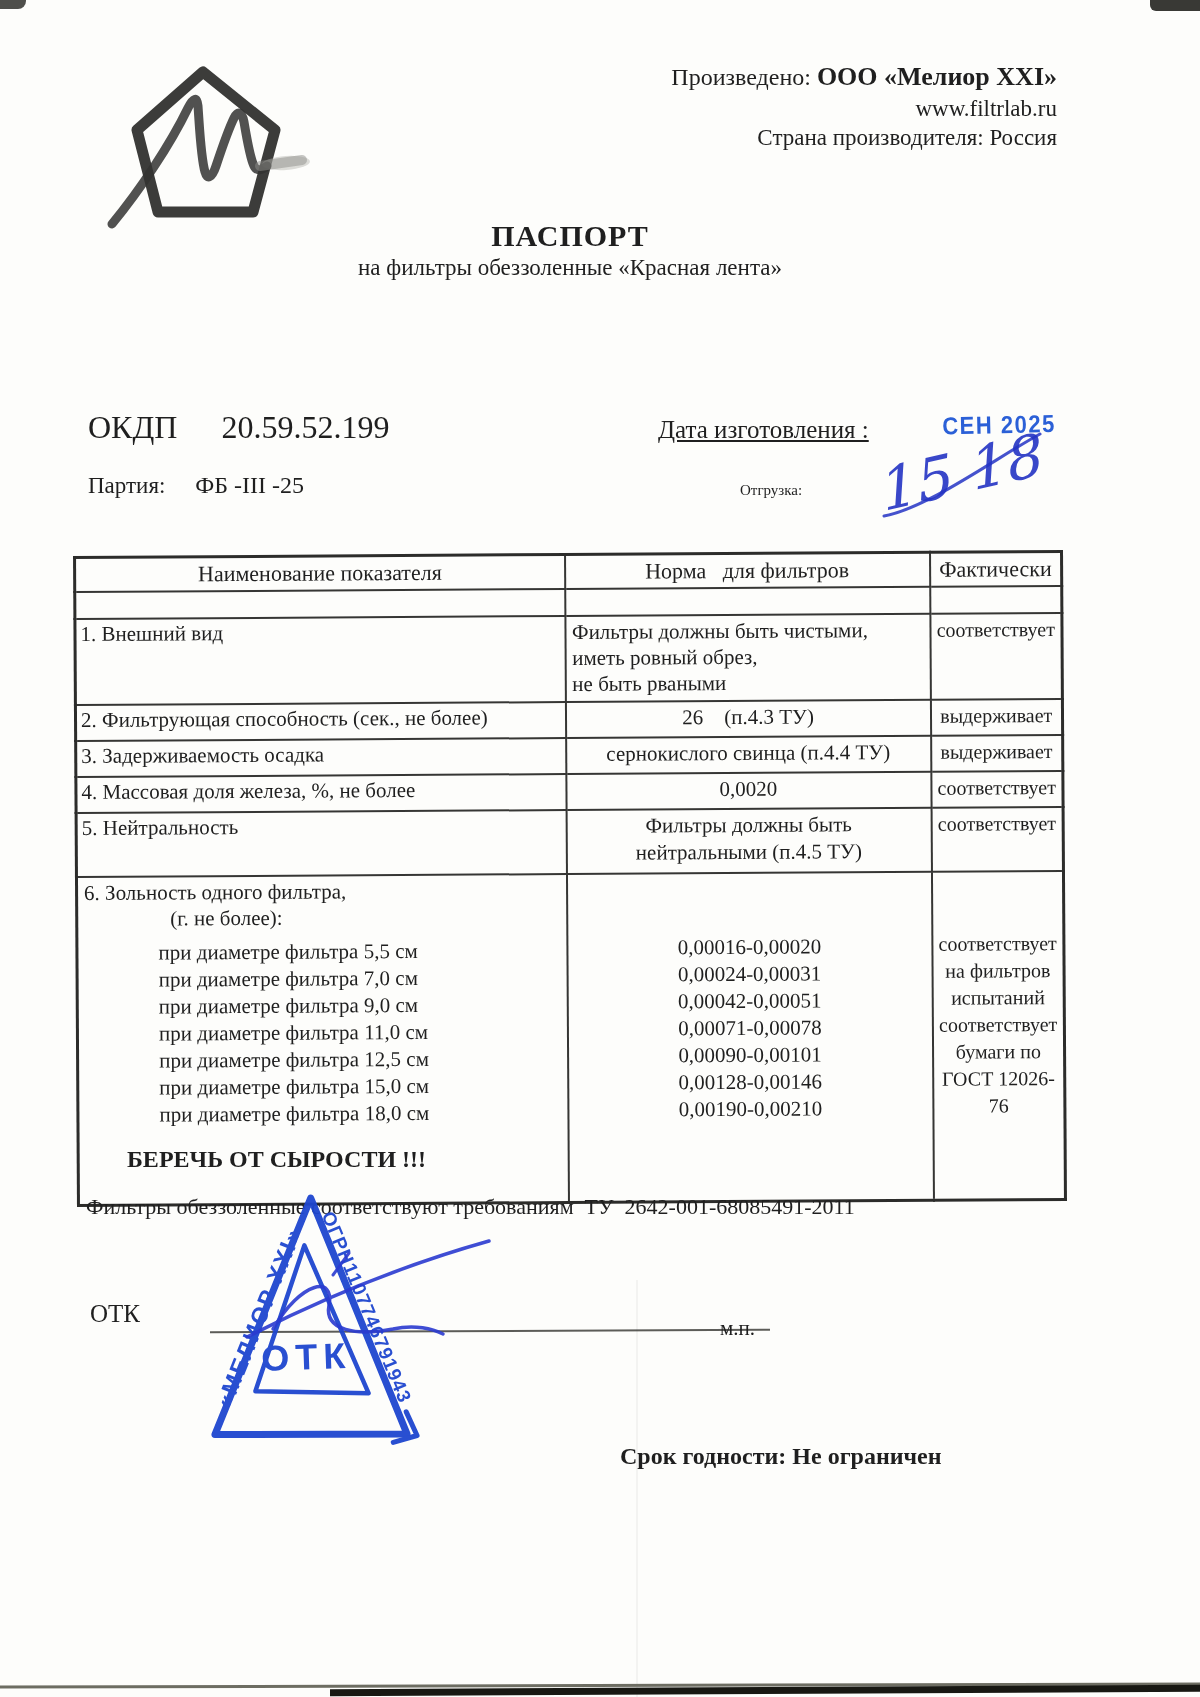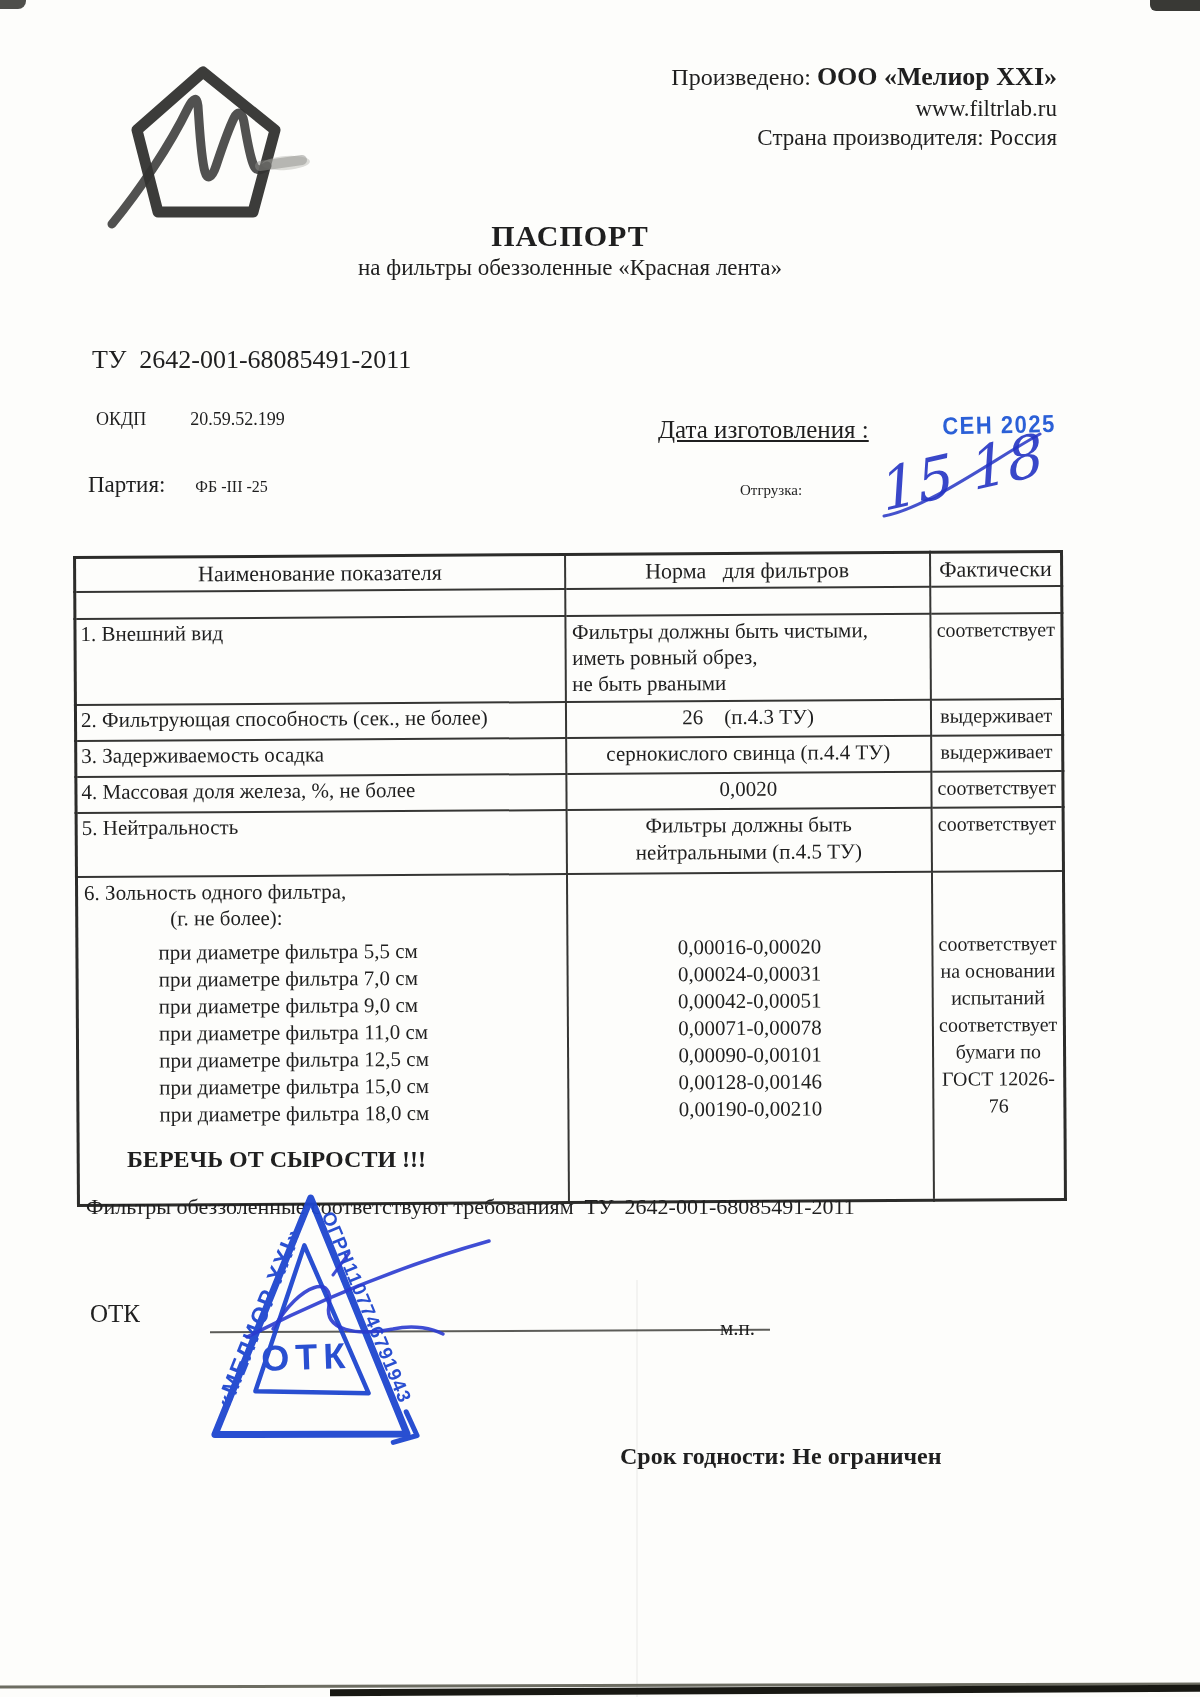--- a/index.html
+++ b/index.html
@@ -18,30 +18,30 @@
   .hdr-line1{font-size:24px;line-height:34px;}
   .hdr-line1 b{font-size:26px;}
   .hdr-line2{font-size:23px;line-height:29px;}
   .hdr-line3{font-size:23px;line-height:29px;}
   
   .title-wrap{left:0;top:219px;width:1140px;text-align:center;}
   .title-main{font-size:30px;font-weight:bold;letter-spacing:1px;line-height:34px;}
   .title-sub{font-size:23px;line-height:30px;}
   
   .tu-line{left:92px;top:345px;font-size:26px;}
-  .okdp-row{left:96px;top:409px;font-size:18px;}
+  .okdp-row{left:88px;top:409px;font-size:32px;}
   .okdp-val{margin-left:44px;}
   .date-label{left:658px;top:416px;font-size:25px;text-decoration:underline;}
   .date-stamp{
     left:942px;top:412px;font-size:22px;font-weight:bold;letter-spacing:1.5px;
     color:#1a53d4;font-family:"Liberation Sans","DejaVu Sans",sans-serif;
     transform:rotate(-1.2deg) scaleY(1.12);transform-origin:left top;opacity:.92;
   }
   .party-row{left:88px;top:472px;font-size:23px;}
-  .party-val{margin-left:30px;font-size:16px;}
+  .party-val{margin-left:30px;font-size:24px;}
   .ship-label{left:740px;top:482px;font-size:15px;}
   .hand-svg{left:878px;top:424px;}
   .made-line{left:163px;top:527px;font-size:24px;}
   
   .spec-table{
     position:absolute;left:75px;top:553px;width:987px;
     border-collapse:collapse;table-layout:fixed;
     font-size:21px;transform:rotate(-0.35deg);transform-origin:center center;
   }
   .spec-table col.w0{width:490px;} .spec-table col.w1{width:365px;} .spec-table col.w2{width:132px;}
@@ -96,21 +96,20 @@
     <div class="title-main">ПАСПОРТ</div>
     <div class="title-sub">на фильтры обеззоленные «Красная лента»</div>
   </div>
 
   <div class="abs hdr-right">
     <div class="hdr-line1"><span>Произведено: </span><b>ООО «Мелиор XXI»</b></div>
     <div class="hdr-line2">www.filtrlab.ru</div>
     <div class="hdr-line3">Страна производителя: Россия</div>
   </div>
 
-  <div class="abs tu-line">ТУ&nbsp;&nbsp;2642-001-68085491-2011</div>
   <div class="abs okdp-row">
     <span>ОКДП</span><span class="okdp-val">20.59.52.199</span>
   </div>
   <div class="abs date-label">Дата изготовления :</div>
   <div class="abs date-stamp">СЕН 2025</div>
   <div class="abs party-row">
     <span>Партия:</span><span class="party-val">ФБ -III -25</span>
   </div>
   <div class="abs ship-label">Отгрузка:</div>
 
@@ -192,21 +191,21 @@
             <div>0,00016-0,00020</div>
             <div>0,00024-0,00031</div>
             <div>0,00042-0,00051</div>
             <div>0,00071-0,00078</div>
             <div>0,00090-0,00101</div>
             <div>0,00128-0,00146</div>
             <div>0,00190-0,00210</div>
           </td>
           <td class="fact">
             <div>соответствует</div>
-            <div>на основании</div>
+            <div>на фильтров</div>
             <div>испытаний</div>
             <div>соответствует</div>
             <div>бумаги по</div>
             <div>ГОСТ 12026-76</div>
           </td>
         </tr>
       </tbody>
   </table>
 
   <div class="abs warning">БЕРЕЧЬ ОТ СЫРОСТИ !!!</div>

